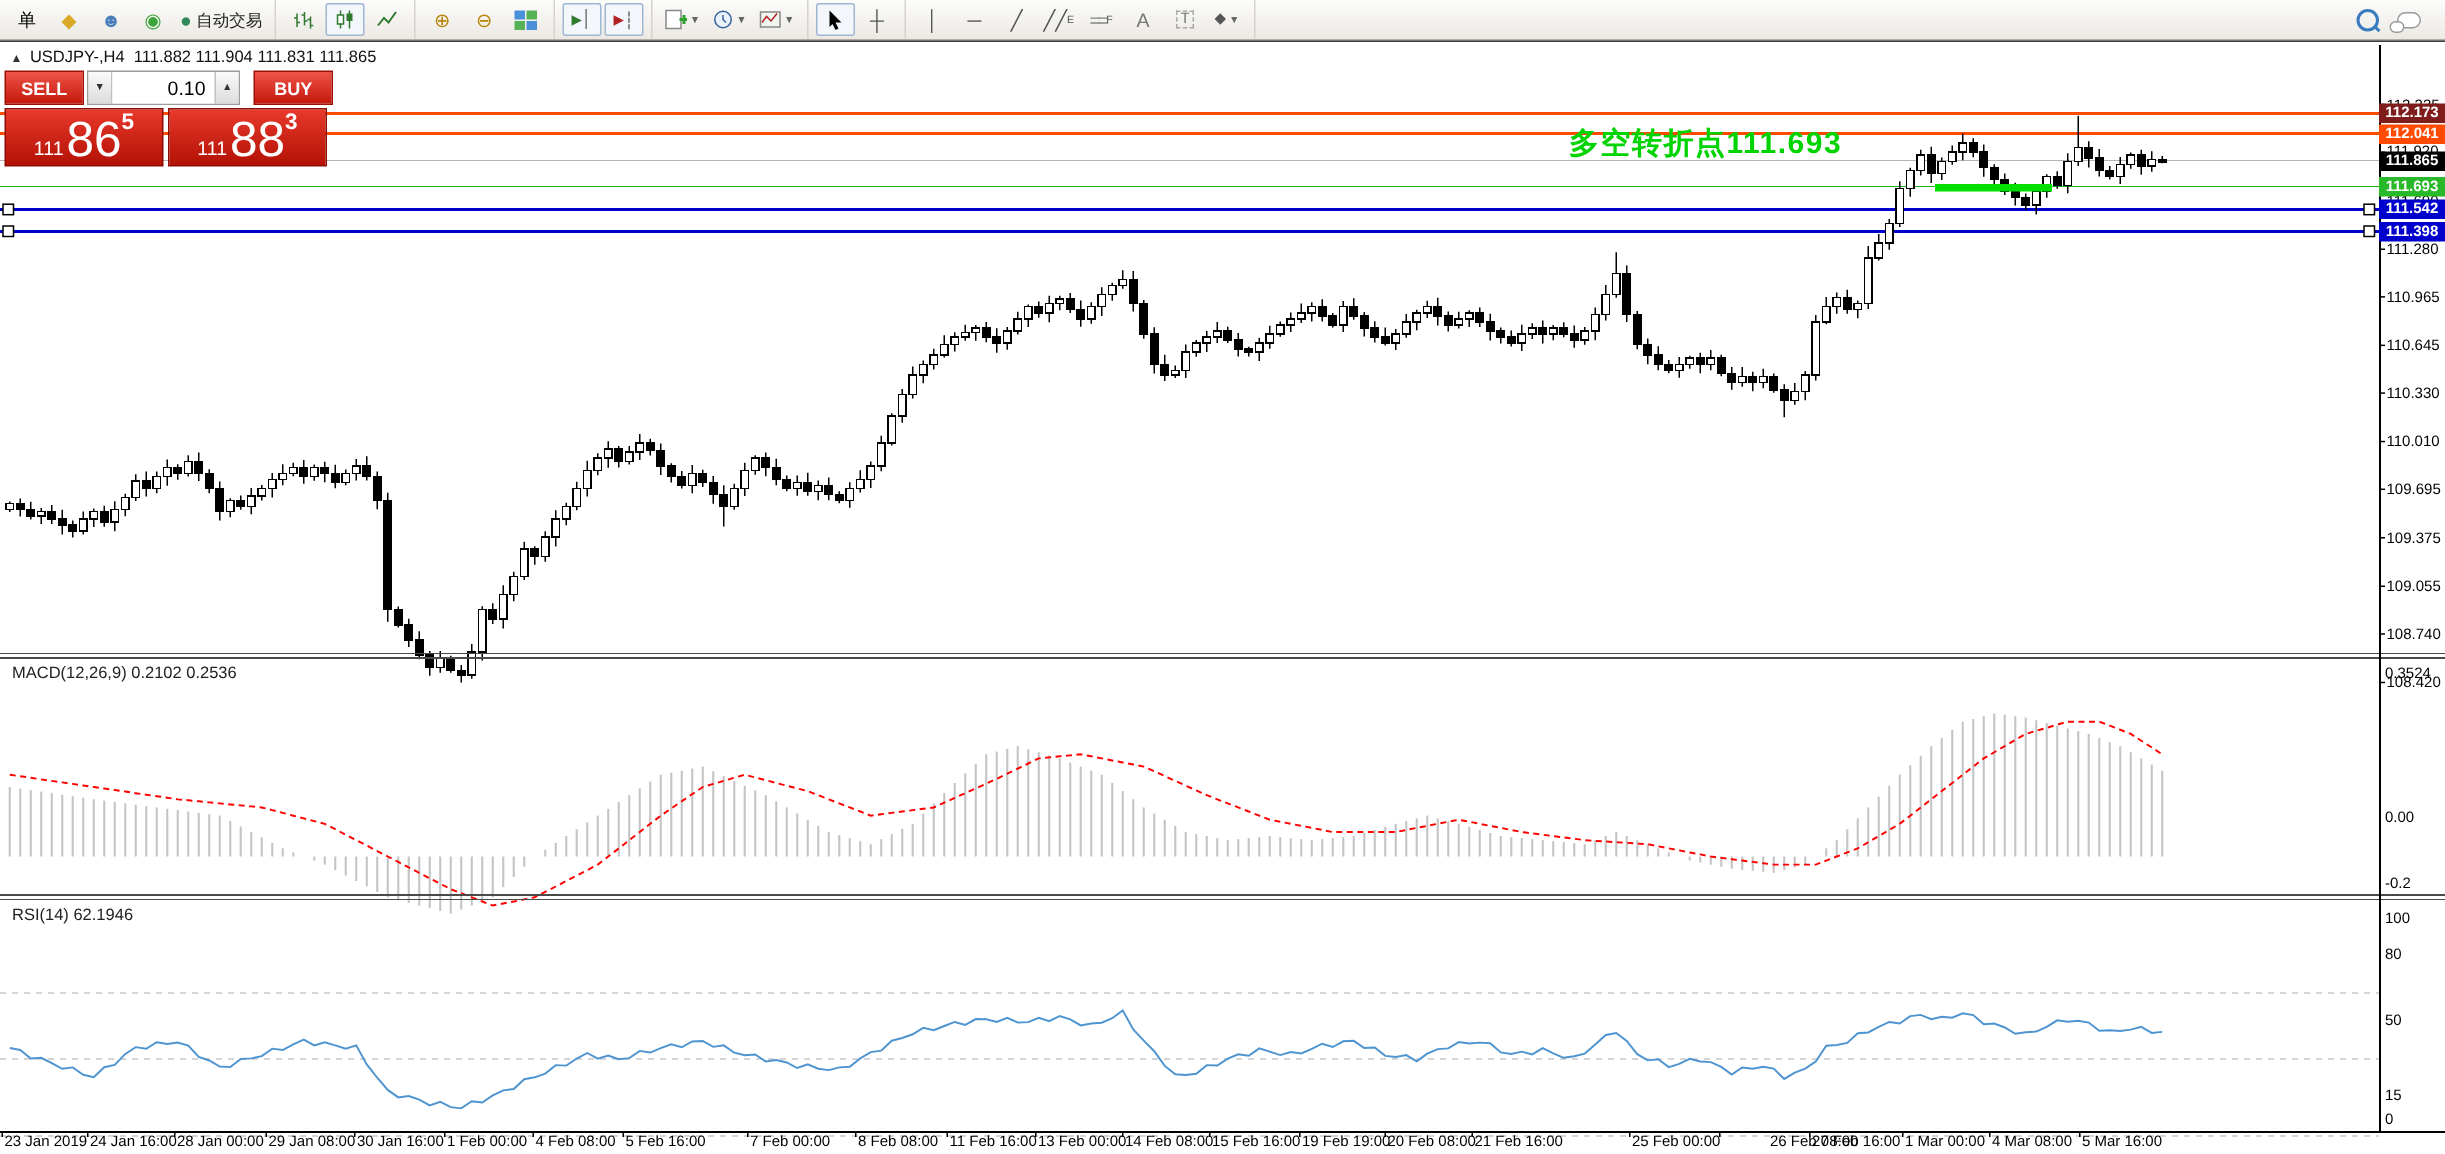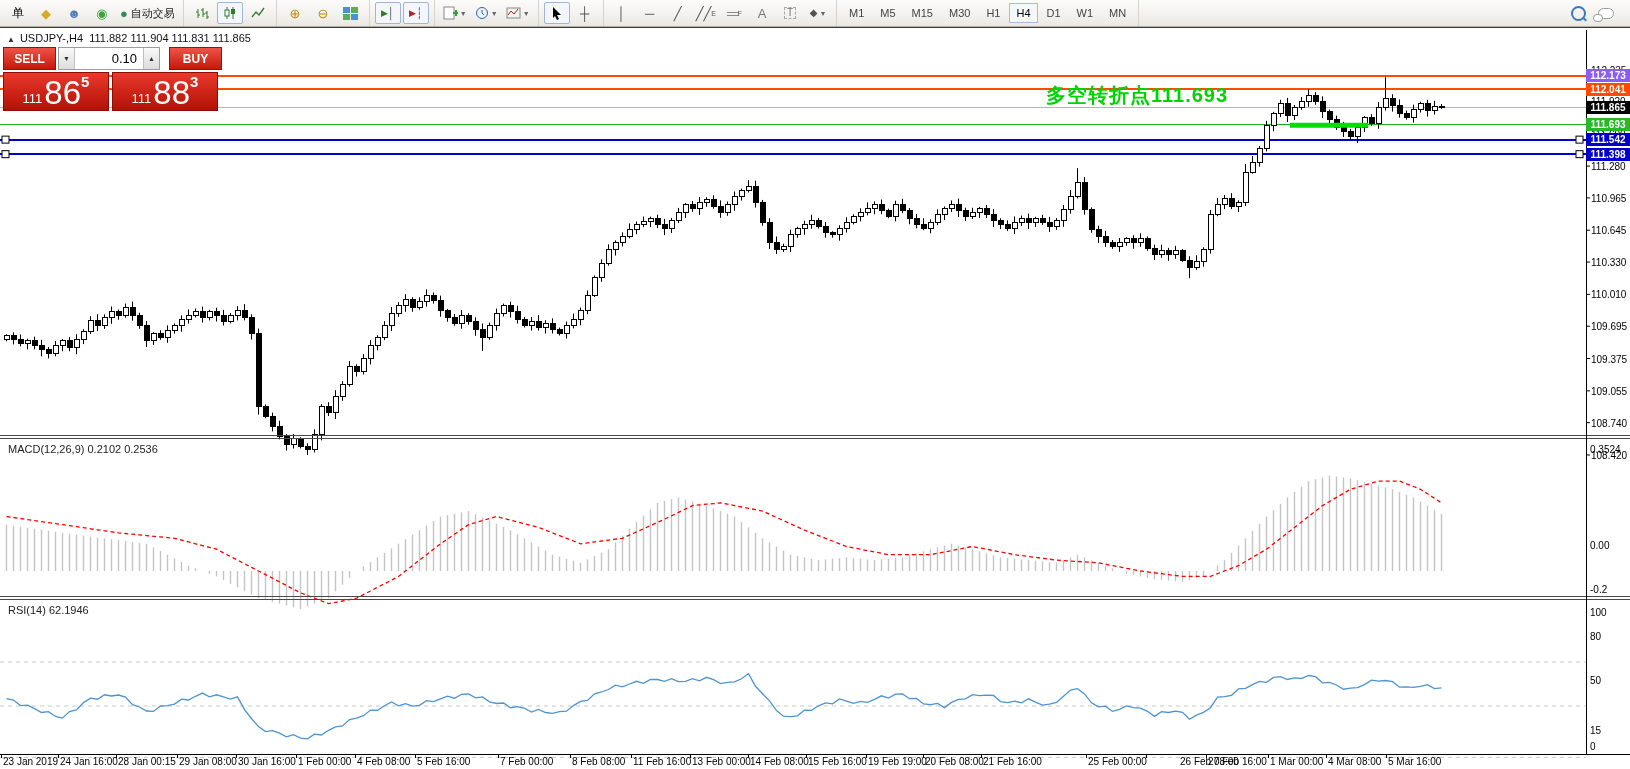--- a/index.html
+++ b/index.html
@@ -191,31 +191,20 @@
           <span class="glyph" style="color:#777">A</span>
         </span>
       <span class="tbtn">
           <span class="glyph" style="color:#777;border:1px dashed #aaa;padding:0 2px;font-size:10px">T</span>
         </span>
       <span class="tbtn">
           <span class="glyph" style="font-size:10px;color:#555">◆</span>
           <span class="caret">▼</span>
         </span>
     </div>
-    <div class="tgroup" id="tf-row">
-        <span class="tf">M1</span>
-        <span class="tf">M5</span>
-        <span class="tf">M15</span>
-        <span class="tf">M30</span>
-        <span class="tf">H1</span>
-        <span class="tf active">H4</span>
-        <span class="tf">D1</span>
-        <span class="tf">W1</span>
-        <span class="tf">MN</span>
-      </div>
     <div style="margin-left:auto;display:flex;align-items:center;padding-right:10px;">
       <span class="tbtn">
           <span class="mag"></span>
         </span>
       <span class="tbtn">
           <span class="bubble"></span>
         </span>
     </div>
   </div>
 
@@ -935,29 +924,29 @@
         <div class="tick-label" style="top: 133.091px;">111.280</div>
         <div class="tick-label" style="top: 164.909px;">110.965</div>
         <div class="tick-label" style="top: 197.232px;">110.645</div>
         <div class="tick-label" style="top: 229.051px;">110.330</div>
         <div class="tick-label" style="top: 261.374px;">110.010</div>
         <div class="tick-label" style="top: 293.192px;">109.695</div>
         <div class="tick-label" style="top: 325.515px;">109.375</div>
         <div class="tick-label" style="top: 357.838px;">109.055</div>
         <div class="tick-label" style="top: 389.657px;">108.740</div>
         <div class="tick-label" style="top: 421.98px;">108.420</div>
-        <div class="price-label" style="top: 41.3889px; background: #8b5cf6;">112.173</div>
+        <div class="price-label" style="top: 41.3889px; background: #7f1d1d;">112.173</div>
         <div class="price-label" style="top: 54.7222px; background: rgb(255, 74, 0);">112.041</div>
         <div class="price-label" style="top: 72.5px; background: rgb(0, 0, 0);">111.865</div>
         <div class="price-label" style="top: 89.8737px; background: rgb(41, 184, 41);">111.693</div>
         <div class="price-label" style="top: 105.126px; background: rgb(0, 0, 204);">111.542</div>
         <div class="price-label" style="top: 119.672px; background: rgb(0, 0, 204);">111.398</div>
         <div class="time-label" style="left: 3px; top: 728px;">23 Jan 2019</div>
         <div class="time-label" style="left: 60px; top: 728px;">24 Jan 16:00</div>
-        <div class="time-label" style="left: 118px; top: 728px;">28 Jan 00:15</div>
+        <div class="time-label" style="left: 118px; top: 728px;">28 Jan 00:00</div>
         <div class="time-label" style="left: 179px; top: 728px;">29 Jan 08:00</div>
         <div class="time-label" style="left: 238px; top: 728px;">30 Jan 16:00</div>
         <div class="time-label" style="left: 298px; top: 728px;">1 Feb 00:00</div>
         <div class="time-label" style="left: 357px; top: 728px;">4 Feb 08:00</div>
         <div class="time-label" style="left: 417px; top: 728px;">5 Feb 16:00</div>
         <div class="time-label" style="left: 500px; top: 728px;">7 Feb 00:00</div>
         <div class="time-label" style="left: 572px; top: 728px;">8 Feb 08:00</div>
         <div class="time-label" style="left: 633px; top: 728px;">11 Feb 16:00</div>
         <div class="time-label" style="left: 692px; top: 728px;">13 Feb 00:00</div>
         <div class="time-label" style="left: 750px; top: 728px;">14 Feb 08:00</div>

